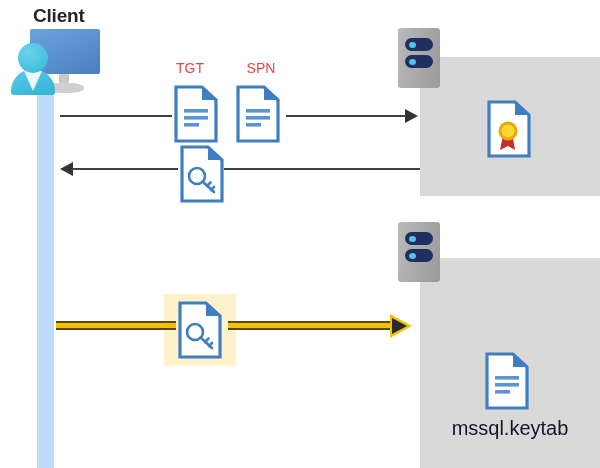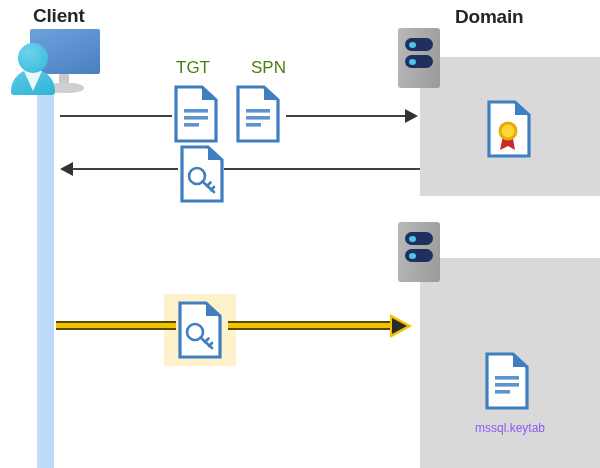--- a/index.html
+++ b/index.html
@@ -21,27 +21,27 @@
 
   
   .title {
     font-weight: bold;
     color: #262626;
     font-size: 19px;
     line-height: 24px;
     letter-spacing: -0.2px;
   }
   .plainlabel {
-    color: #4d7c0f;
-    font-size: 17px;
+    color: #ef4444;
+    font-size: 14px;
     line-height: 20px;
   }
   .smalllabel {
-    color: #8b5cf6;
-    font-size: 12px;
+    color: #0f172a;
+    font-size: 20px;
     line-height: 18px;
   }
 
   
   .gray-panel { background: #d9d9d9; }
 
   
   .lifeline { background: #bedcfa; }
 
   
@@ -148,21 +148,21 @@
 
     <div class="abs person-head" style="left:12px; top:14px; width:30px; height:30px;"></div>
   </div>
 
   <div class="abs hline" style="left:60px; top:115px; width:112px;"></div>
   <div class="abs hline" style="left:286px; top:115px; width:121px;"></div>
   <div class="abs arrowhead-right" style="left:405px; top:109px;"></div>
 
   <div class="abs plainlabel" style="left:176px; top:58px; width:50px; text-align:left;">TGT</div>
 
-  <div class="abs plainlabel" style="left:236px; top:58px; width:50px; text-align:right;">SPN</div>
+  <div class="abs plainlabel" style="left:236px; top:58px; width:50px; text-align:center;">SPN</div>
 
   <div class="abs" style="left:174px; top:85px; width:44px; height:58px;">
     <svg width="44" height="58" viewBox="0 0 44 58">
       <path d="M2 2 H28 L42 15 V56 H2 Z" fill="#ffffff" stroke="#3f7fc1" stroke-width="3.2"></path>
       <path d="M28 2 L42 15 H28 Z" fill="#3f7fc1"></path>
       <rect x="10" y="24" width="24" height="3.6" fill="#5b94cf"></rect>
       <rect x="10" y="31" width="24" height="3.6" fill="#5b94cf"></rect>
       <rect x="10" y="38" width="15" height="3.6" fill="#5b94cf"></rect>
     </svg>
   </div>
@@ -212,21 +212,20 @@
 
   <div class="abs" style="left:398px; top:28px; width:42px; height:60px;">
     <div class="abs server-box" style="left:0; top:0; width:42px; height:60px;"></div>
     <div class="abs server-slot" style="left:7px; top:10px; width:28px; height:13px;"></div>
     <div class="abs server-dot" style="left:11px; top:14px; width:7px; height:6px;"></div>
     <div class="abs server-slot" style="left:7px; top:27px; width:28px; height:13px;"></div>
     <div class="abs server-dot" style="left:11px; top:31px; width:7px; height:6px;"></div>
   </div>
 
   <div class="abs title" style="left:455px; top:5px; width:145px;">
-    <div>Domain</div>
   </div>
 
   <div class="abs" style="left:487px; top:100px; width:44px; height:58px;">
     <svg width="44" height="58" viewBox="0 0 44 58">
       <path d="M2 2 H28 L42 15 V56 H2 Z" fill="#ffffff" stroke="#3f7fc1" stroke-width="3.2"></path>
       <path d="M28 2 L42 15 H28 Z" fill="#3f7fc1"></path>
       <path d="M16 36 L13 50 L21 46 L28 50 L25.5 36 Z" fill="#c92a2a"></path>
       <circle cx="21" cy="31" r="9.5" fill="#e8a90a"></circle>
       <circle cx="21" cy="31" r="6.5" fill="#ffd633"></circle>
     </svg>

